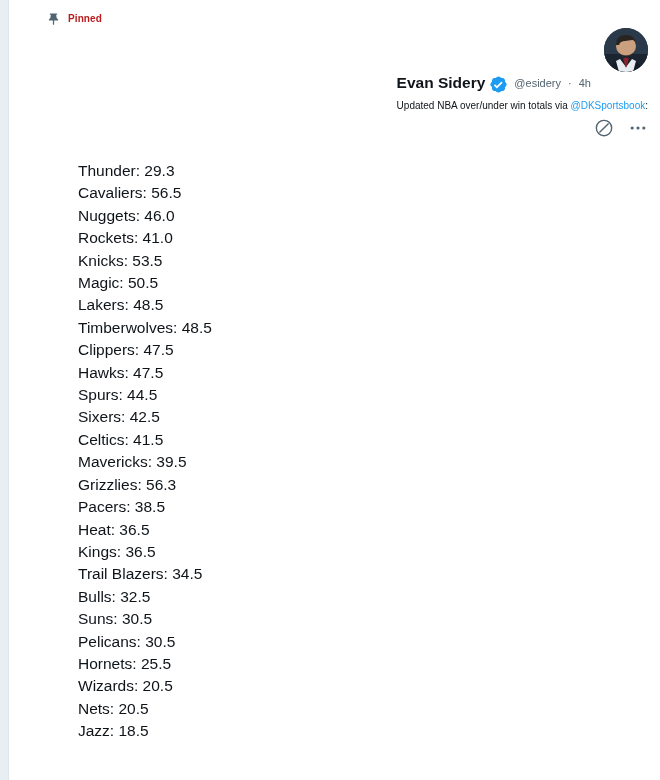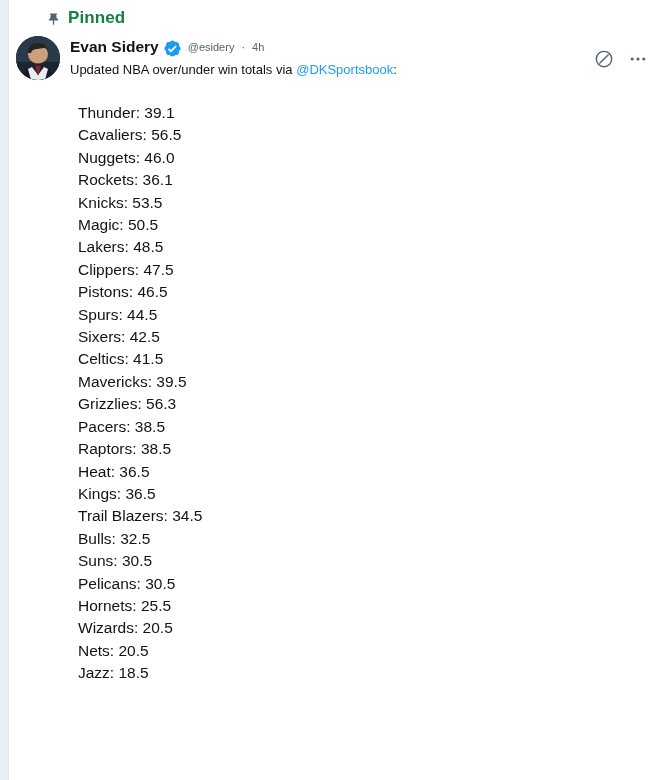--- a/index.html
+++ b/index.html
@@ -46,29 +46,30 @@
     height: 20px;
   }
   .pin-icon {
     width: 15px;
     height: 15px;
     display: inline-block;
     color: #536471;
     flex: 0 0 auto;
   }
   .pinned-label {
-    font-size: 17px;
+    font-size: 10px;
     font-weight: bold;
-    color: #15803d;
+    color: #b91c1c;
     letter-spacing: 0.1px;
   }
   .head-row {
     display: flex;
-    align-items: center;
-    margin-top: 8px;
+    align-items: flex-end;
+    margin-top: 0;
+    flex-direction: column;
   }
   .avatar {
     width: 44px;
     height: 44px;
     border-radius: 50%;
     flex: 0 0 auto;
     overflow: hidden;
     position: relative;
     background: #1c2b3a;
   }
@@ -98,21 +99,21 @@
     position: relative;
     top: 1px;
   }
   .handle, .dot-sep, .timestamp {
     font-size: 11px;
     color: #536471;
   }
   .handle { margin-left: 2px; }
   .dot-sep { margin: 0 3px; }
   .tweet-text {
-    font-size: 13px;
+    font-size: 10px;
     line-height: 20px;
     color: #0f1419;
     margin-top: 3px;
     white-space: pre-wrap;
   }
   .mention {
     color: #1d9bf0;
     text-decoration: none;
   }
   .head-actions {
@@ -200,36 +201,36 @@
             <circle cx="5" cy="12" r="1.9"></circle>
             <circle cx="12" cy="12" r="1.9"></circle>
             <circle cx="19" cy="12" r="1.9"></circle>
           </svg>
         </span>
       </div>
 
     </div>
 
     <div class="list-block">
-      <div class="list-row">Thunder: 39.1</div>
+      <div class="list-row">Thunder: 29.3</div>
       <div class="list-row">Cavaliers: 56.5</div>
       <div class="list-row">Nuggets: 46.0</div>
-      <div class="list-row">Rockets: 36.1</div>
+      <div class="list-row">Rockets: 41.0</div>
       <div class="list-row">Knicks: 53.5</div>
       <div class="list-row">Magic: 50.5</div>
       <div class="list-row">Lakers: 48.5</div>
+      <div class="list-row">Timberwolves: 48.5</div>
       <div class="list-row">Clippers: 47.5</div>
-      <div class="list-row">Pistons: 46.5</div>
+      <div class="list-row">Hawks: 47.5</div>
       <div class="list-row">Spurs: 44.5</div>
       <div class="list-row">Sixers: 42.5</div>
       <div class="list-row">Celtics: 41.5</div>
       <div class="list-row">Mavericks: 39.5</div>
       <div class="list-row">Grizzlies: 56.3</div>
       <div class="list-row">Pacers: 38.5</div>
-      <div class="list-row">Raptors: 38.5</div>
       <div class="list-row">Heat: 36.5</div>
       <div class="list-row">Kings: 36.5</div>
       <div class="list-row">Trail Blazers: 34.5</div>
       <div class="list-row">Bulls: 32.5</div>
       <div class="list-row">Suns: 30.5</div>
       <div class="list-row">Pelicans: 30.5</div>
       <div class="list-row">Hornets: 25.5</div>
       <div class="list-row">Wizards: 20.5</div>
       <div class="list-row">Nets: 20.5</div>
       <div class="list-row">Jazz: 18.5</div>

